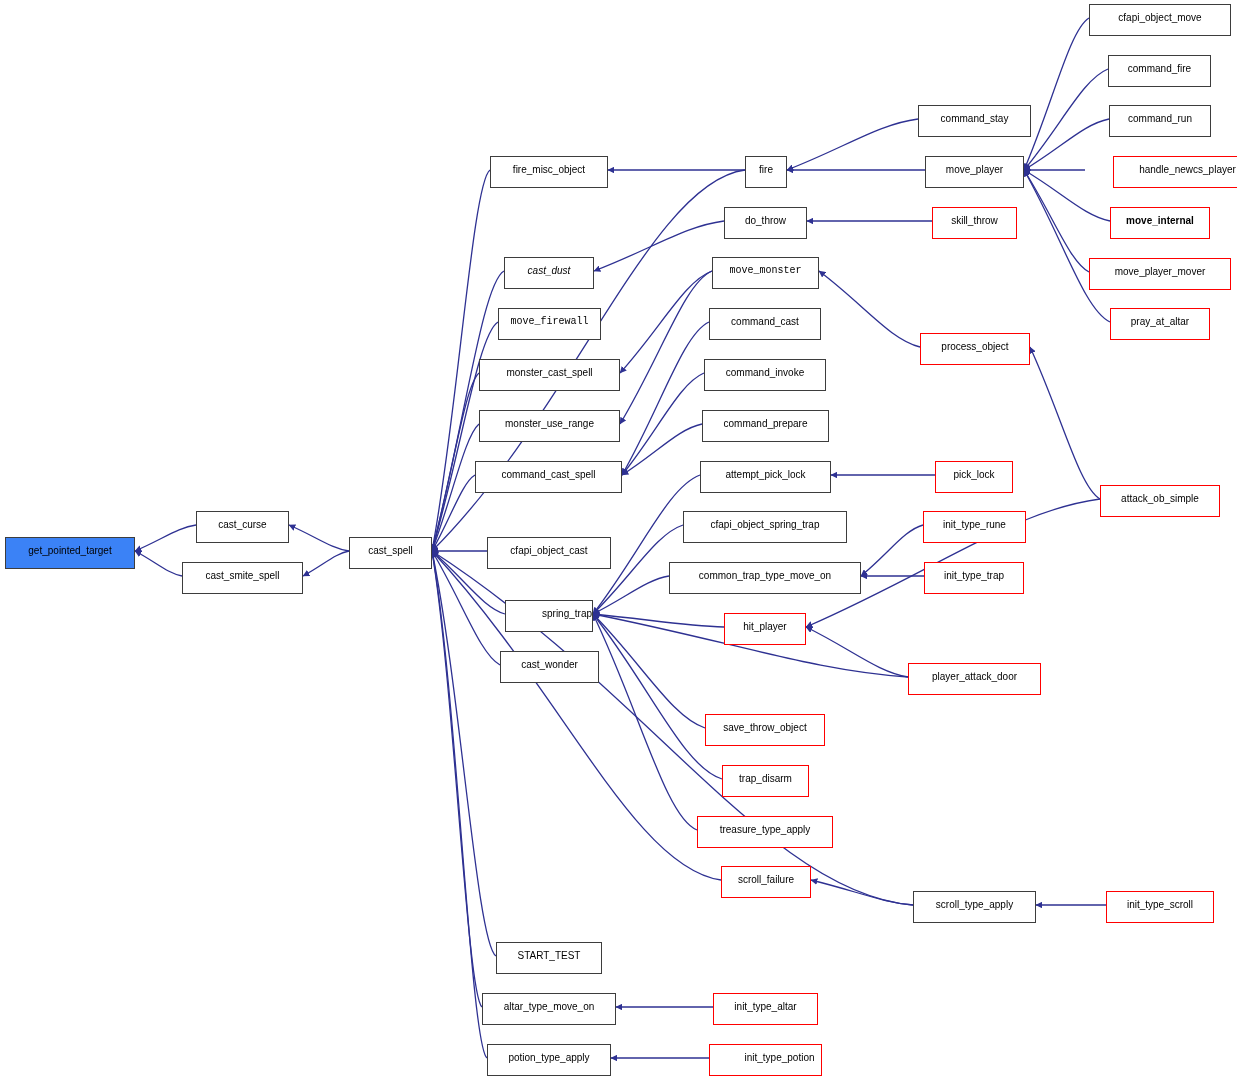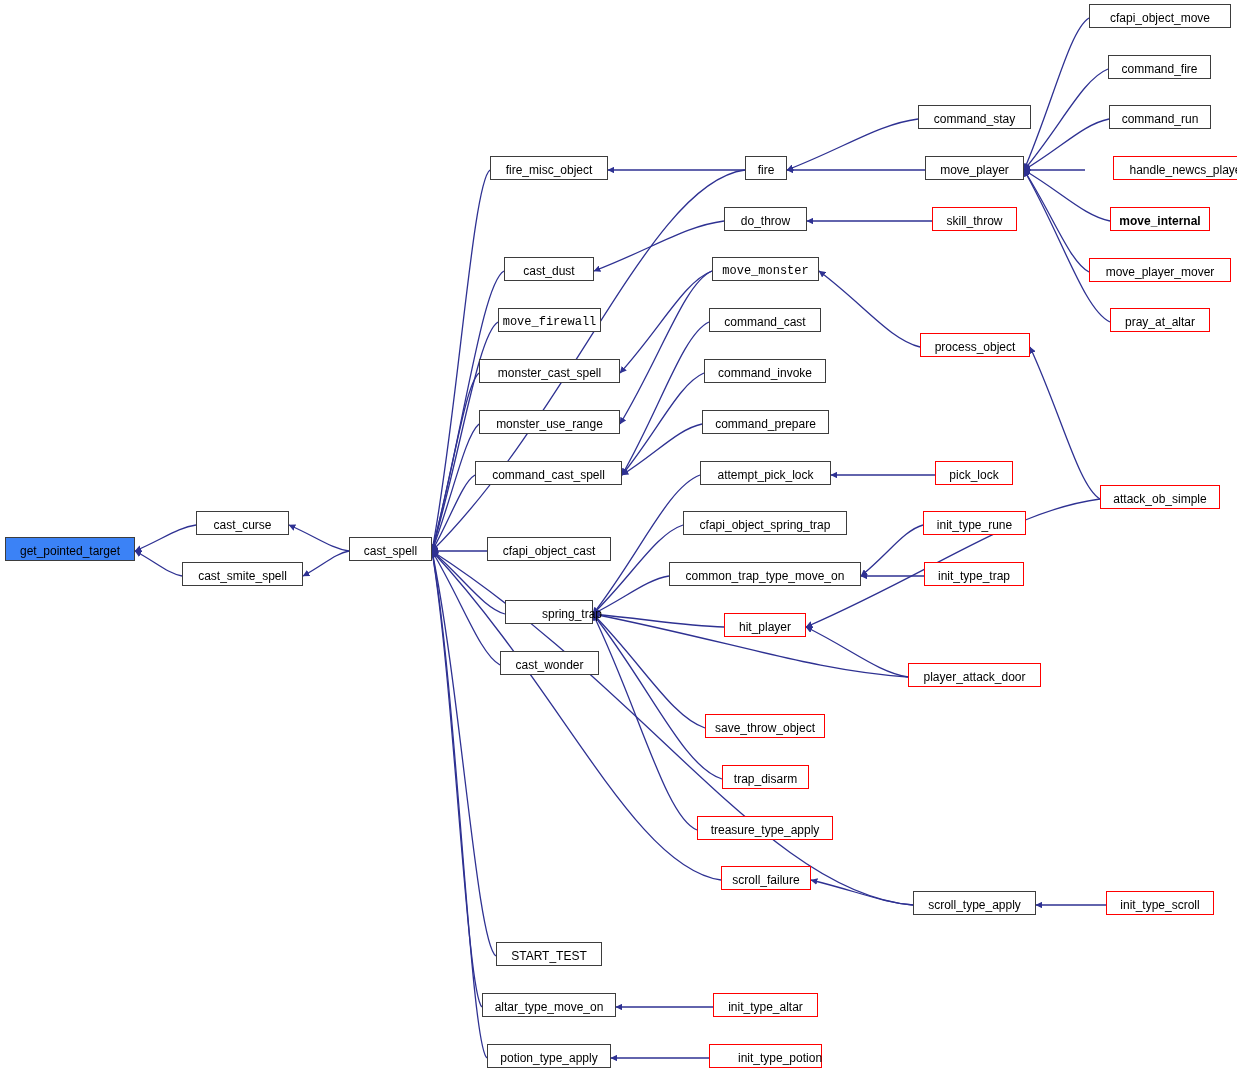--- a/index.html
+++ b/index.html
@@ -19,24 +19,24 @@
     position: absolute;
     left: 0;
     top: 0;
     width: 1237px;
     height: 1076px;
     pointer-events: none;
   }
   .node {
     position: absolute;
     box-sizing: border-box;
-    height: 24px;
+    height: 32px;
     line-height: 26px;
     text-align: center;
-    font-size: 12px;
+    font-size: 10px;
     color: #000000;
     white-space: nowrap;
     background: #ffffff;
     border: 1px solid #3d3d3d;
     z-index: 3;
   }
   .node.red {
     border: 1px solid #ff0000;
   }
   .node.root {
@@ -111,21 +111,21 @@
         <path d="M 713,1007 C 683.9,1007 659.65,1007 616,1007" marker-end="url(#arrow)"></path>
         <path d="M 709,1058 C 679.6,1058 655.1,1058 611,1058" marker-end="url(#arrow)"></path>
       </g>
   </svg>
   <div id="nodes">
       <div class="node root" style="left: 5px; top: 537px; width: 130px;">get_pointed_target</div>
       <div class="node" style="left: 196px; top: 511px; width: 93px;">cast_curse</div>
       <div class="node" style="left: 182px; top: 562px; width: 121px;">cast_smite_spell</div>
       <div class="node" style="left: 349px; top: 537px; width: 83px;">cast_spell</div>
       <div class="node" style="left: 490px; top: 156px; width: 118px;">fire_misc_object</div>
-      <div class="node" style="left: 504px; top: 257px; width: 90px;">cast_dust</div>
+      <div class="node" style="left: 504px; top: 257px; width: 90px; font-style: italic;">cast_dust</div>
       <div class="node" style="left: 498px; top: 308px; width: 103px; font-family: Liberation Mono, monospace;">move_firewall</div>
       <div class="node" style="left: 479px; top: 359px; width: 141px;">monster_cast_spell</div>
       <div class="node" style="left: 479px; top: 410px; width: 141px;">monster_use_range</div>
       <div class="node" style="left: 475px; top: 461px; width: 147px;">command_cast_spell</div>
       <div class="node" style="left: 487px; top: 537px; width: 124px;">cfapi_object_cast</div>
       <div class="node" style="left: 505px; top: 600px; width: 88px; padding-left: 36px;">spring_trap</div>
       <div class="node" style="left: 500px; top: 651px; width: 99px;">cast_wonder</div>
       <div class="node" style="left: 496px; top: 942px; width: 106px;">START_TEST</div>
       <div class="node" style="left: 482px; top: 993px; width: 134px;">altar_type_move_on</div>
       <div class="node" style="left: 487px; top: 1044px; width: 124px;">potion_type_apply</div>

